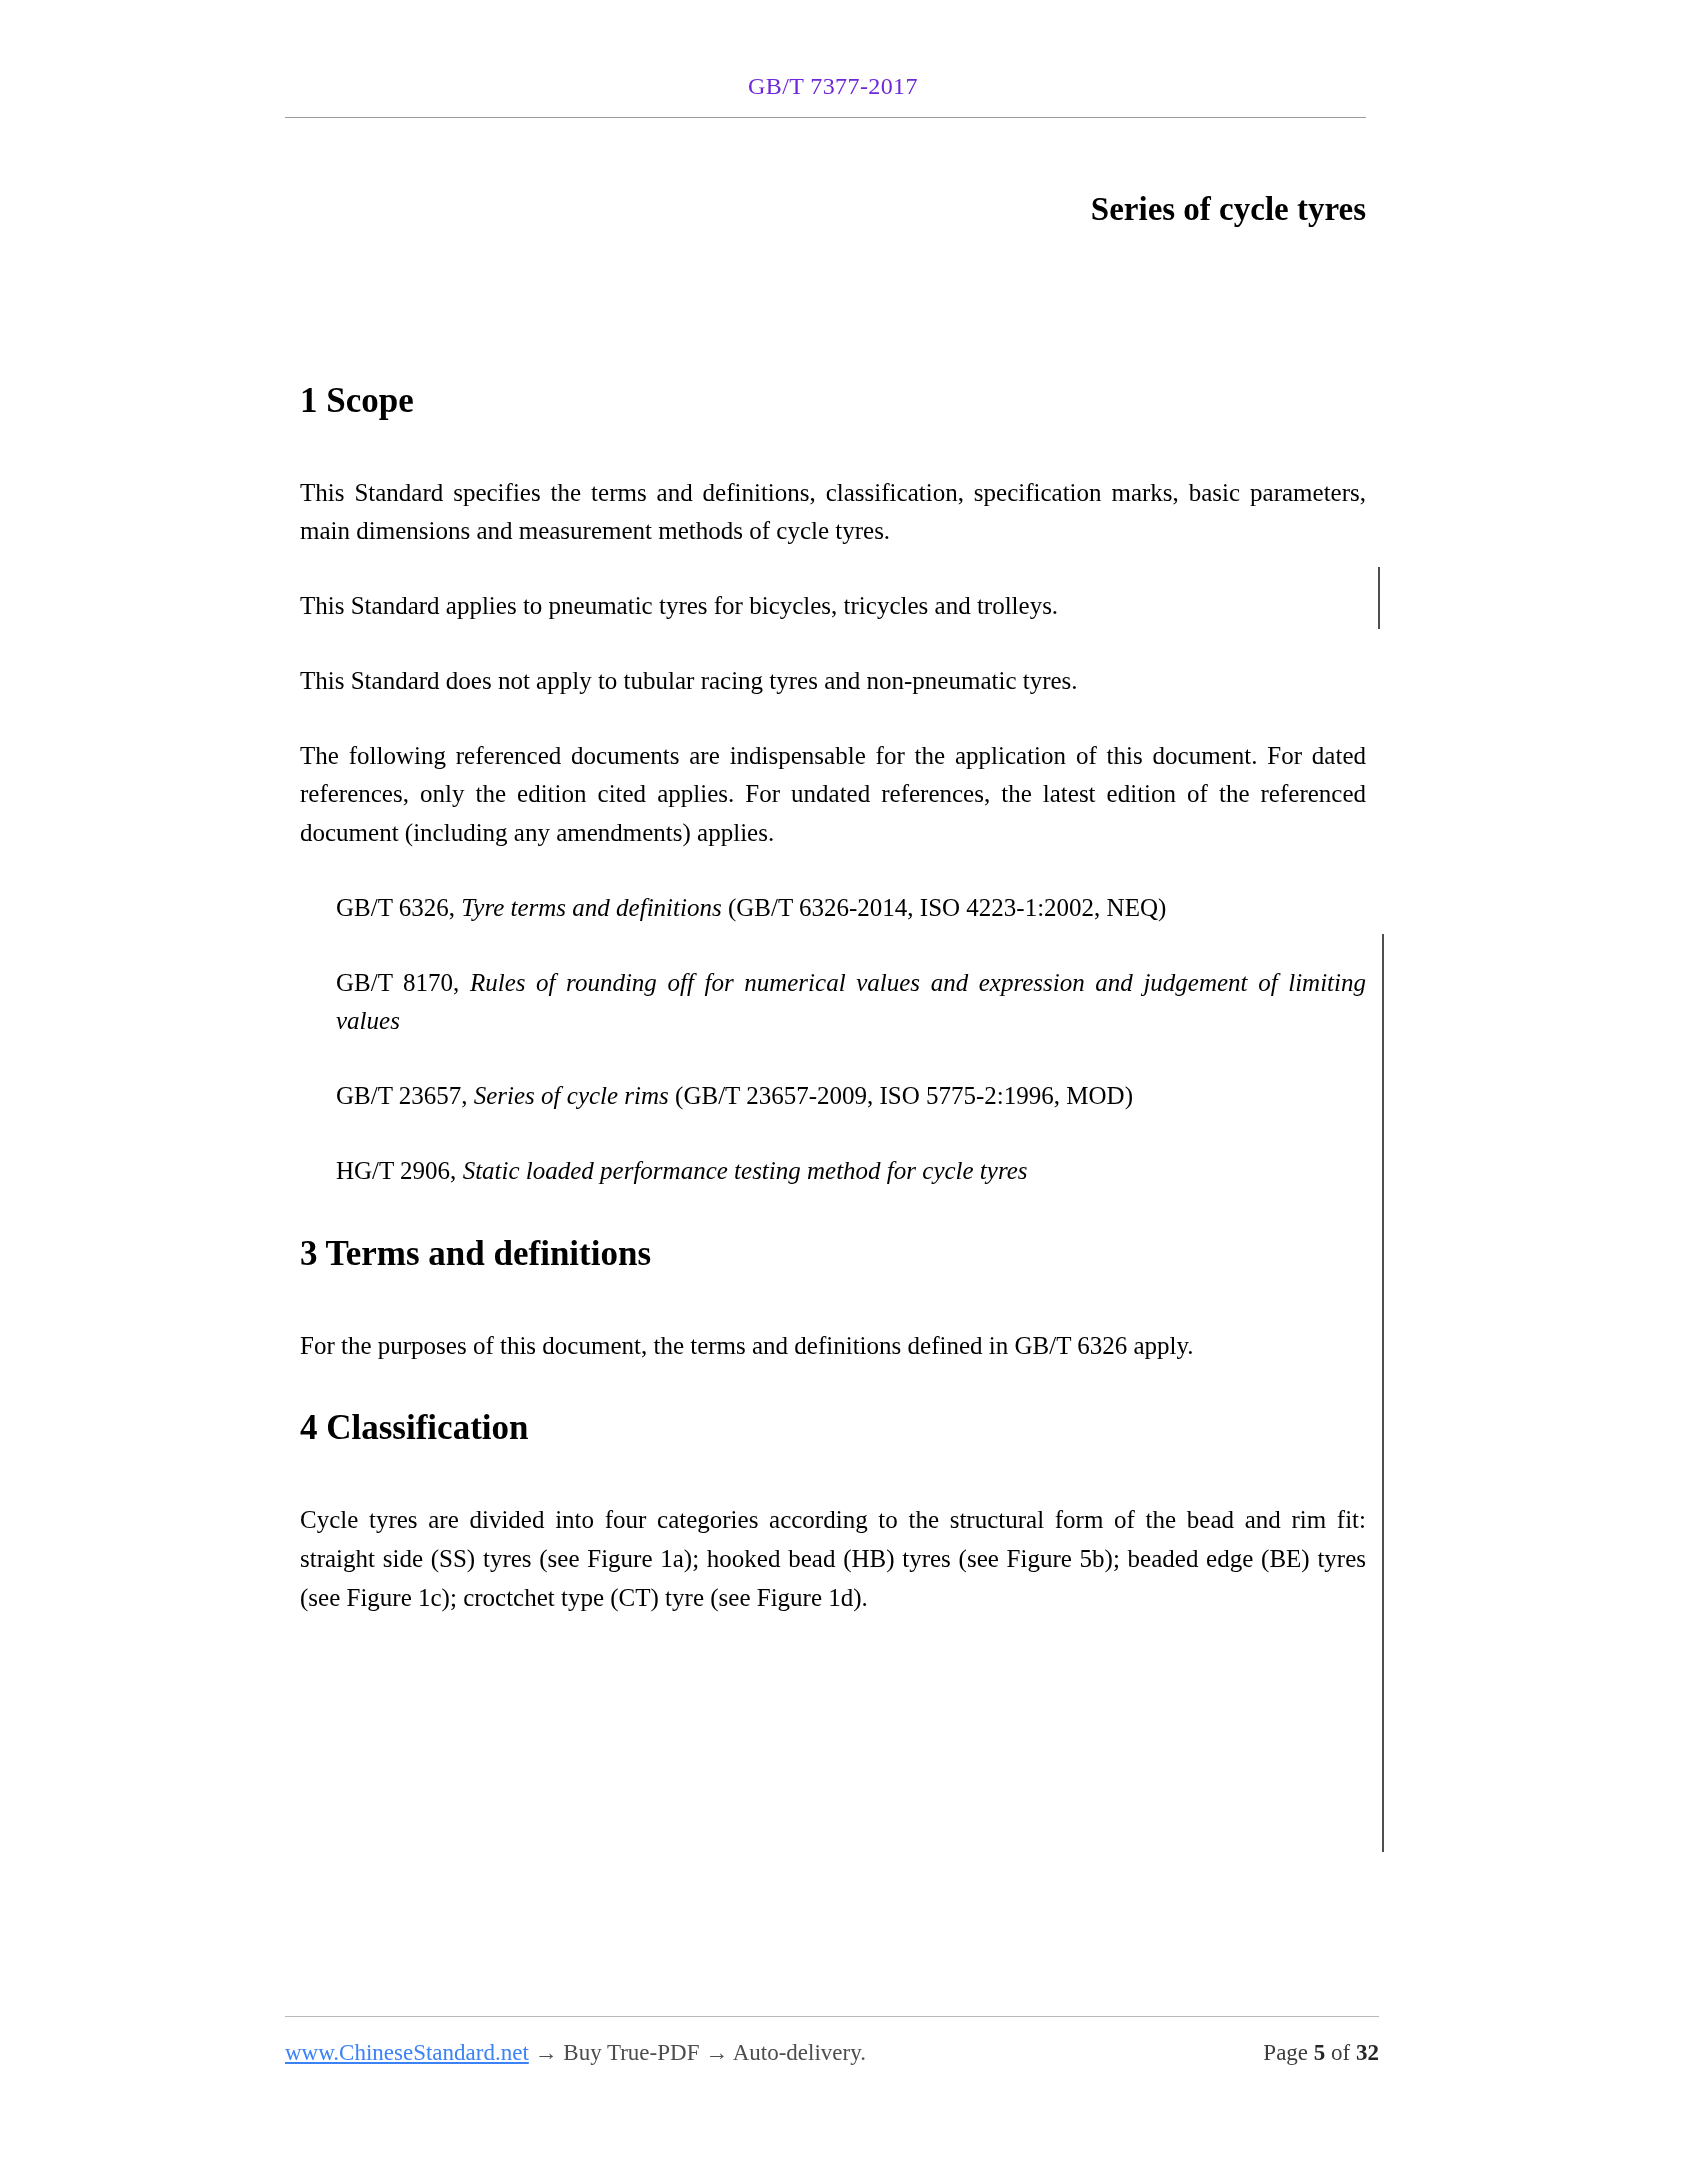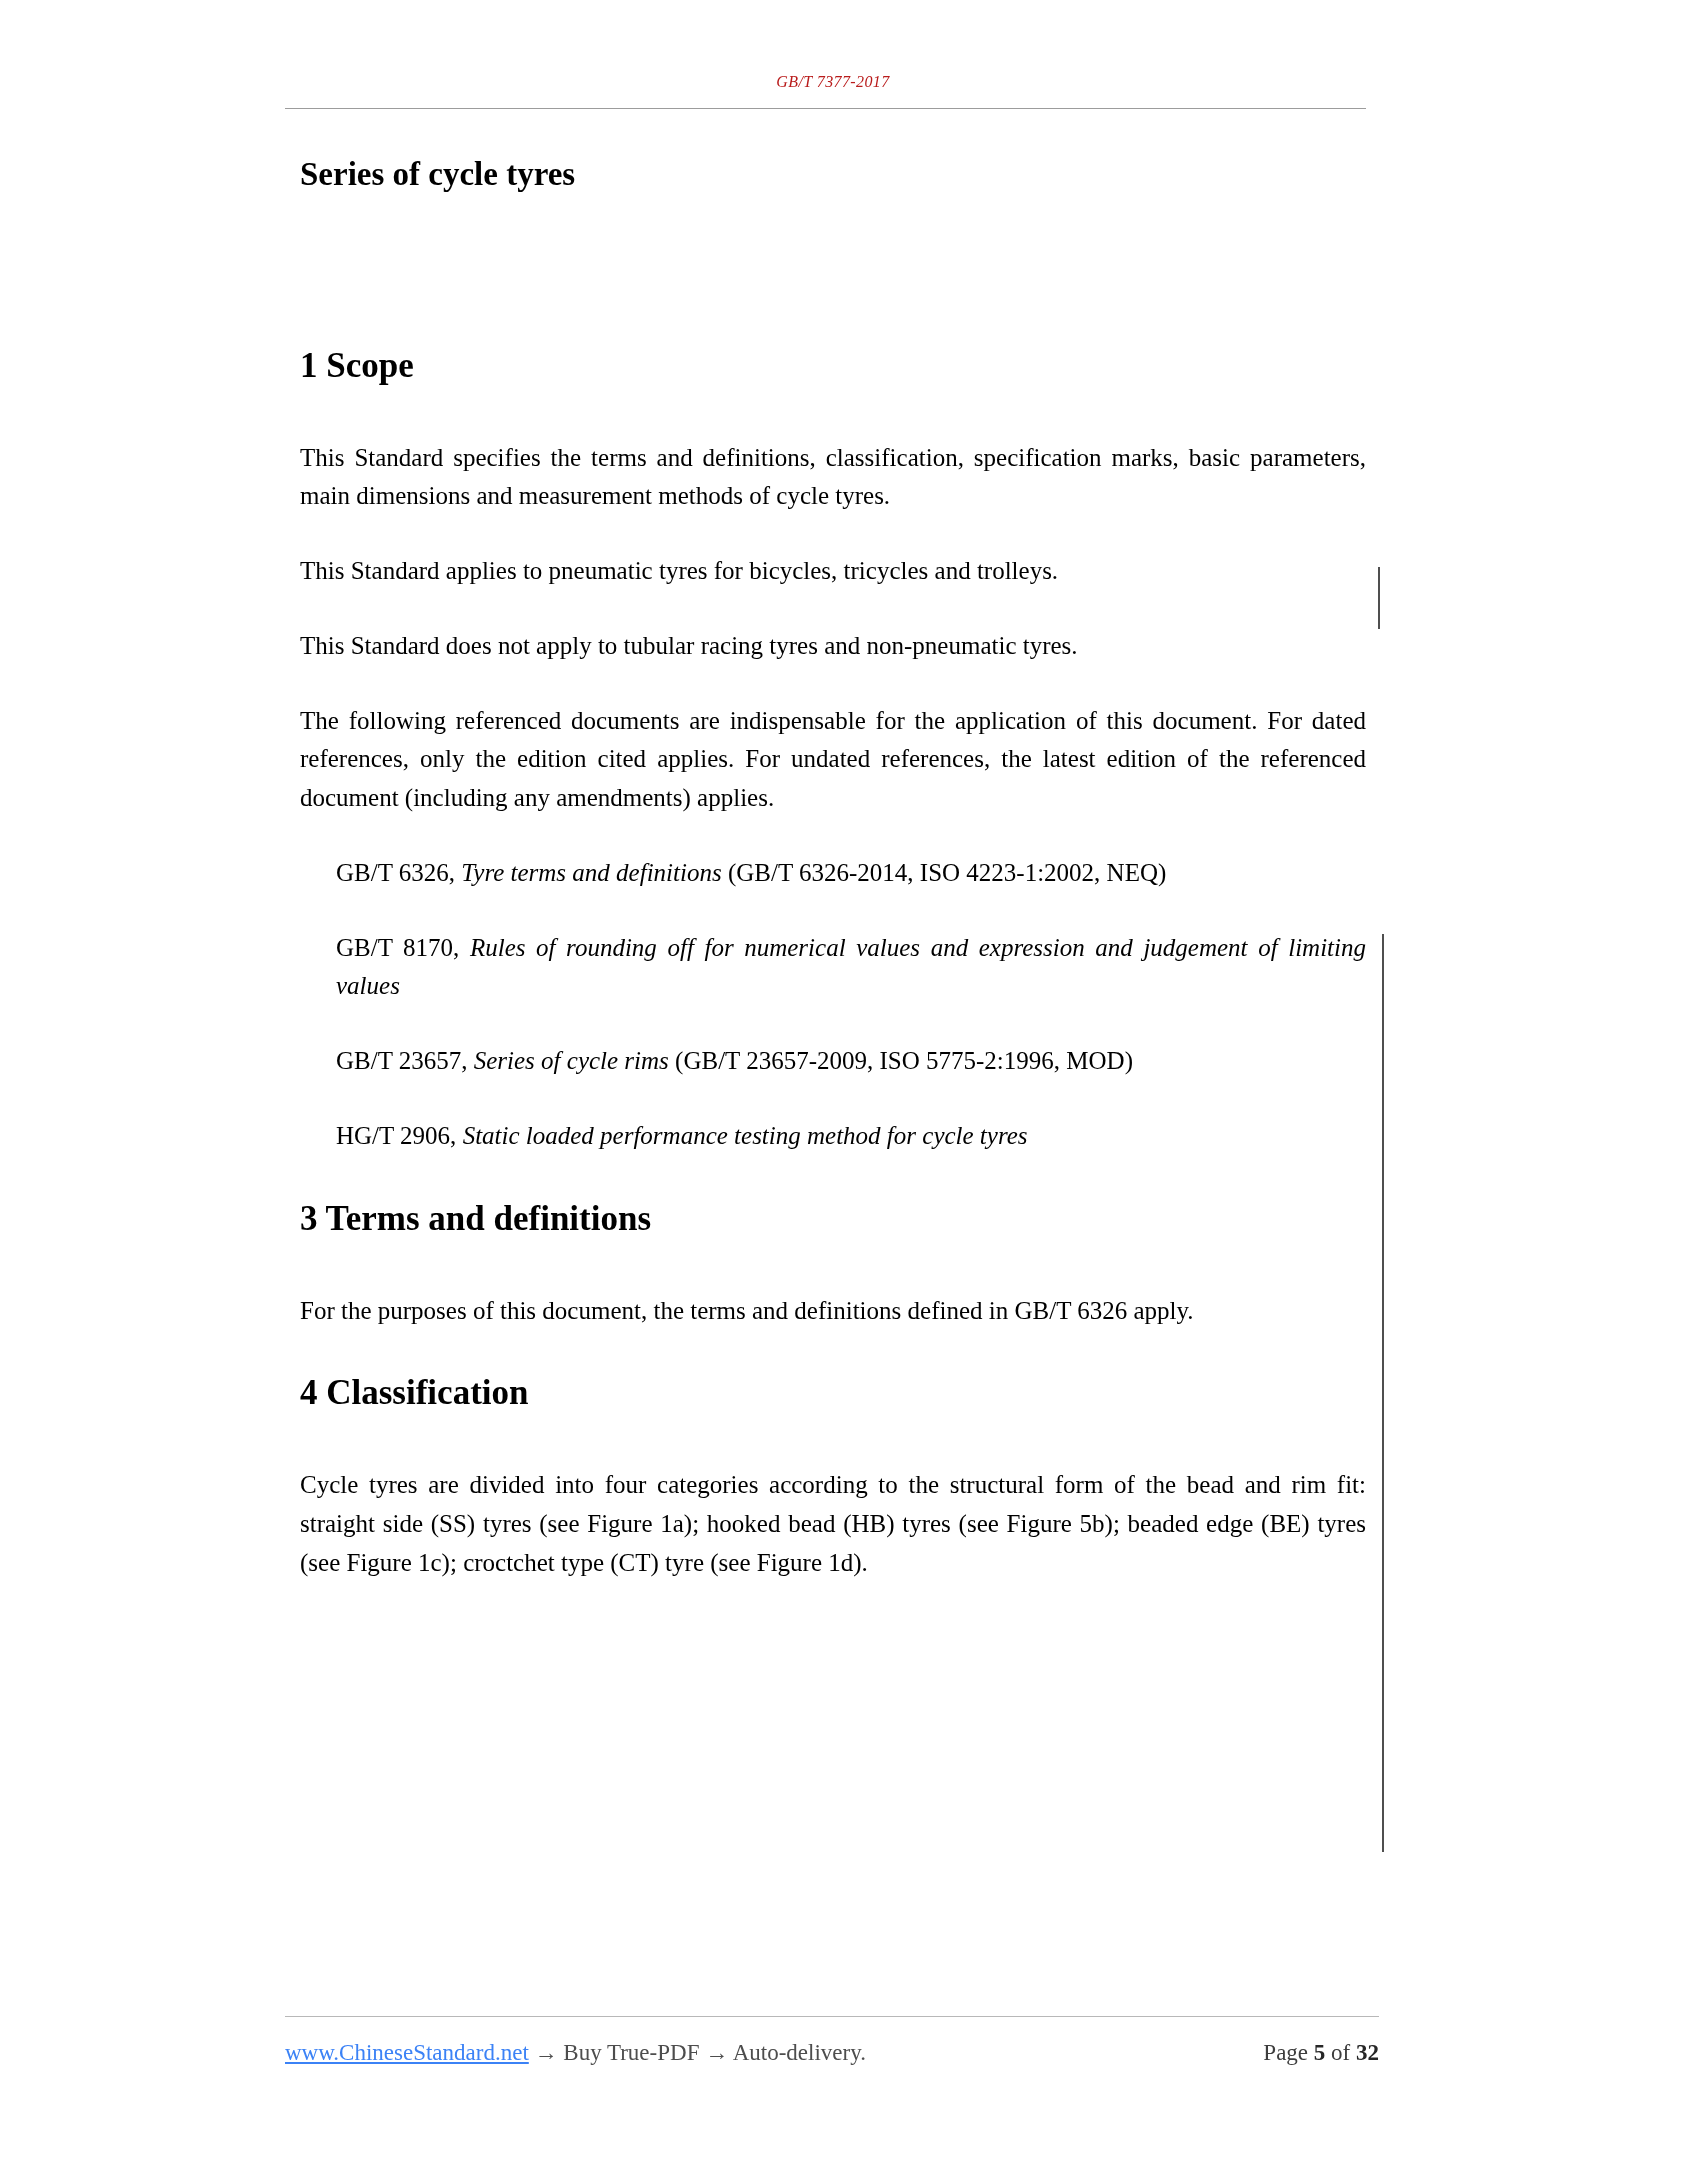--- a/index.html
+++ b/index.html
@@ -21,36 +21,35 @@
     position: absolute;
     left: 300px;
     top: 0;
     width: 1066px;
   }
   .doc-header {
     padding-top: 73px;
     text-align: center;
   }
   .doc-number {
-    font-size: 16px;
-    color: #b91c1c;
+    font-size: 24px;
+    color: #6d28d9;
     letter-spacing: 0.4px;
-    font-style: italic;
   }
   .header-rule {
     border: none;
     border-top: 1.7px solid #9c9c9c;
     margin: 17.3px 0 0 -14.7px;
     width: 1081px;
   }
   .doc-title {
     font-size: 33px;
     font-weight: bold;
-    text-align: left;
-    margin: 45px 0 149px 0;
+    text-align: right;
+    margin: 71px 0 149px 0;
     line-height: 1.25;
   }
   h2.section {
     font-size: 35px;
     font-weight: bold;
     margin: 42px 0 52px 0;
     line-height: 1.2;
   }
   .sub-heading {
     font-size: 25px;

